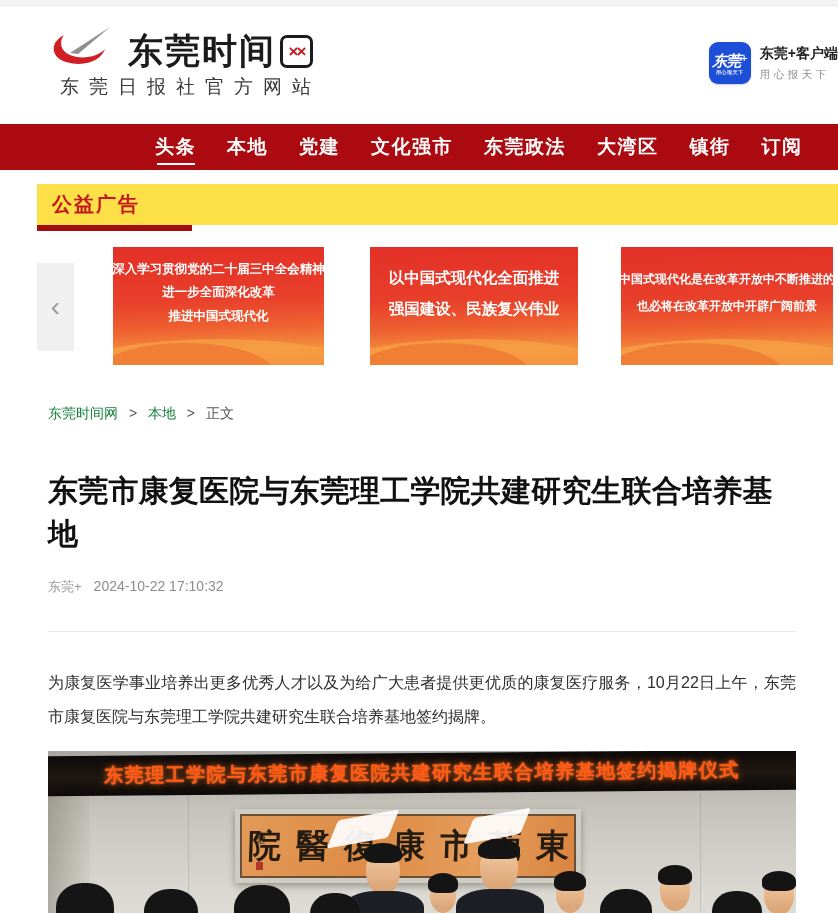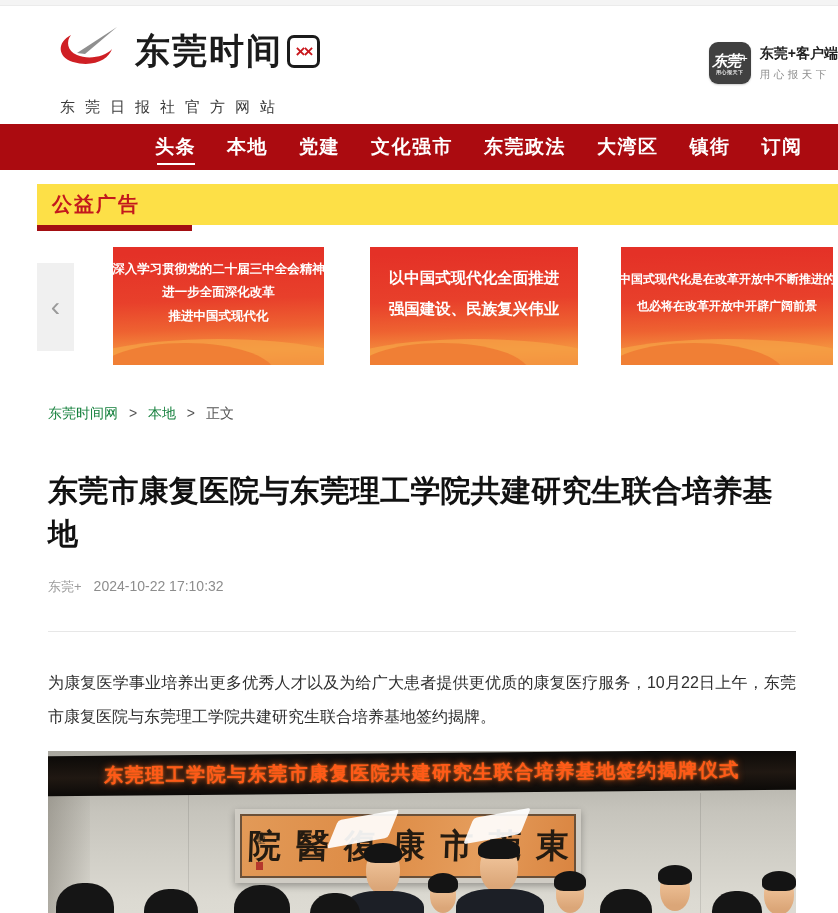--- a/index.html
+++ b/index.html
@@ -4,31 +4,31 @@
 <style>
   * { margin:0; padding:0; box-sizing:border-box; }
   html,body { width:838px; height:913px; overflow:hidden; background:#fff;
     font-family:"Liberation Sans","DejaVu Sans",sans-serif; }
 
   
   .topbar { height:6px; background:#f4f4f4; border-bottom:1px solid #ebebeb; }
 
   
   .header { position:relative; height:118px; background:#fff; }
-  .logo { position:absolute; left:55px; top:16px; display:flex; align-items:flex-end; cursor:pointer; }
+  .logo { position:absolute; left:48px; top:16px; display:flex; align-items:flex-end; cursor:pointer; }
   .logo-swoosh { width:72px; height:52px; margin-right:8px; }
   .logo-textline { display:flex; align-items:center; margin-top:6px; }
   .logo-main { font-size:35px; font-weight:bold; color:#1b1b1b; letter-spacing:2px; }
   .wang-box { display:inline-flex; align-items:center; justify-content:center;
     width:33px; height:33px; border:3px solid #1b1b1b; border-radius:7px;
     color:#c8171c; font-weight:bold; font-size:17px; letter-spacing:-2px; margin-left:4px; }
-  .logo-sub { position:absolute; left:60px; top:68px; font-size:15px; letter-spacing:10px; color:#3a3a3a; white-space:nowrap;margin-top:24px; }
+  .logo-sub { position:absolute; left:60px; top:68px; font-size:19px; letter-spacing:10px; color:#3a3a3a; white-space:nowrap; }
 
   .appbadge { position:absolute; right:0; top:36px; display:flex; gap:9px; align-items:center; cursor:pointer; }
-  .app-icon { width:42px; height:42px; background:#404040; border-radius:9px; color:#fff;
+  .app-icon { width:42px; height:42px; background:#1d4ed8; border-radius:9px; color:#fff;
     display:flex; flex-direction:column; align-items:center; justify-content:center;
     font-weight:bold; box-shadow:0 1px 2px rgba(0,0,0,.2); flex:0 0 auto; }
   .app-icon-main { font-size:15px; font-style:italic; letter-spacing:-1px; line-height:17px; }
   .app-icon-sub { font-size:5px; letter-spacing:.5px; opacity:.9; }
   .appbadge-t1 { font-size:14px; font-weight:bold; color:#222; white-space:nowrap; }
   .appbadge-t2 { font-size:10.5px; color:#8c8c8c; letter-spacing:3.5px; margin-top:5px; white-space:nowrap; }
 
   
   .nav { height:46px; background:#ab0b10; display:flex; align-items:center; padding-left:155px; gap:31px; }
   .nav a { color:#fff; font-size:19px; font-weight:bold; letter-spacing:1.5px; position:relative;

